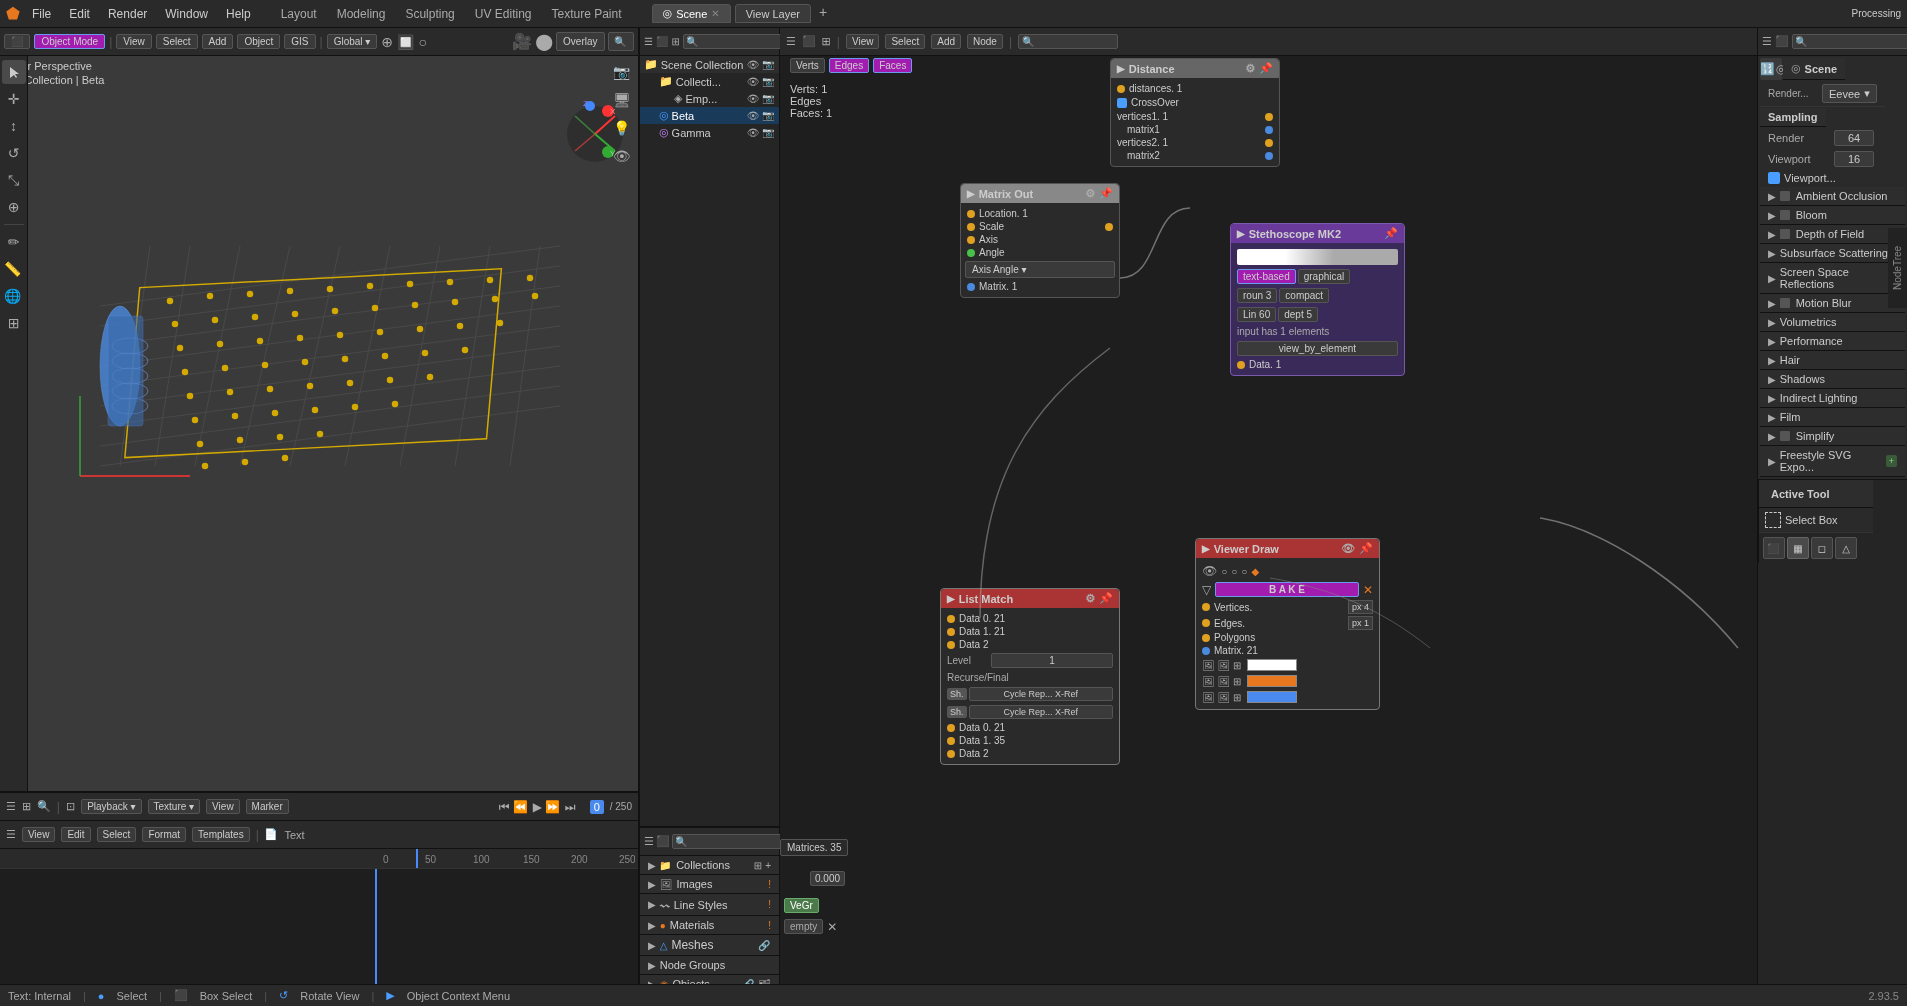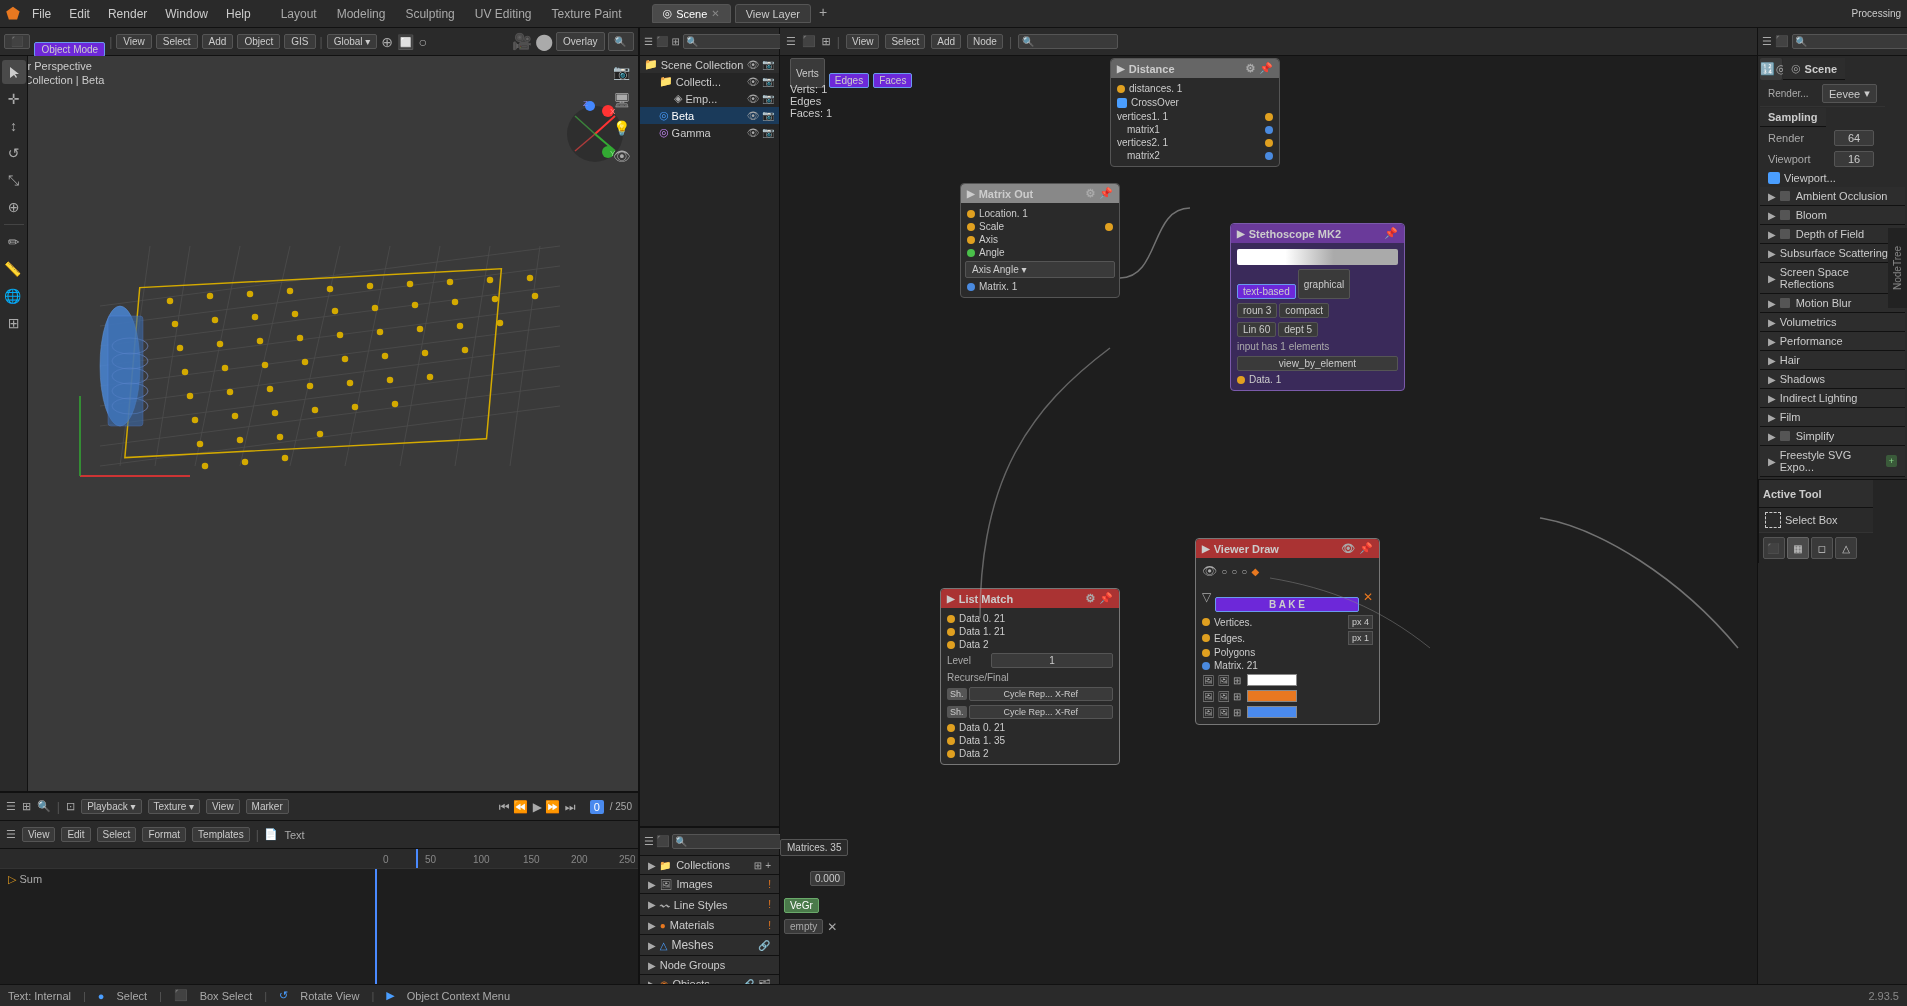--- a/index.html
+++ b/index.html
@@ -281,21 +281,21 @@
     .node-viewer .node-header { background: #993333; }
     .btn-small {
       background: #3a3a3a;
       border: 1px solid #555;
       color: #ccc;
       font-size: 10px;
       padding: 1px 5px;
       cursor: pointer;
       border-radius: 2px;
     }
-    .btn-small.active { background: #6d28d9; border-color: #6a9aee; margin-top: 15px; }
+    .btn-small.active { background: #a21caf; border-color: #6a9aee; }
 
     
     .tree-item {
       display: flex;
       align-items: center;
       padding: 2px 4px;
       font-size: 11px;
       cursor: pointer;
       gap: 3px;
     }
@@ -584,24 +584,20 @@
           <text x="148" y="14" fill="#888" font-size="10">150</text>
           <text x="196" y="14" fill="#888" font-size="10">200</text>
           <text x="244" y="14" fill="#888" font-size="10">250</text>
         </svg>
 
         <div style="position:absolute;left:416px;top:0;width:2px;height:100%;background:#4a8aff;z-index:10;"></div>
       </div>
 
       <div style="flex:1;background:#1e1e1e;position:relative;">
         <div style="position:absolute;left:375px;top:0;width:2px;height:100%;background:#4a8aff;"></div>
-        <div style="padding:4px 8px;font-size:11px;color:#aaa;">
-          <span style="color:#e8a020;">▷</span>
-          <span>Sum</span>
-        </div>
 
         <div style="position:absolute;bottom:4px;left:375px;display:flex;gap:4px;">
           <button class="btn-small">Frame</button>
           <button class="btn-small">Animation</button>
         </div>
       </div>
     </div>
   </div>
 
   <div class="center-left-panel">
@@ -1101,21 +1097,21 @@
           </div>
           <div class="section-header">
             <span class="section-toggle">▶</span>
             <span style="font-size:11px;">Freestyle SVG Expo...</span>
             <div style="background:#3a5a3a;color:#8ada8a;font-size:9px;padding:1px 3px;border-radius:2px;margin-left:auto;">+</div>
           </div>
         </div>
       </div>
 
       <div class="far-right-panel">
-        <div style="height:28px;background:#2d2d2d;display:flex;align-items:center;padding:0 4px;font-size:11px;font-weight:bold;border-bottom:1px solid #111;">Active Tool</div>
+        <div style="height:28px;background:#2d2d2d;display:flex;align-items:center;padding:0 12px;font-size:11px;font-weight:bold;border-bottom:1px solid #111;">Active Tool</div>
 
         <div style="padding:4px 6px;background:#2a2a2a;border-bottom:1px solid #333;display:flex;align-items:center;gap:4px;">
           <div style="width:16px;height:16px;border:1.5px dashed #ccc;border-radius:1px;"></div>
           <span style="font-size:11px;">Select Box</span>
         </div>
 
         <div style="display:flex;flex-wrap:wrap;padding:4px;gap:2px;">
           <div style="width:22px;height:22px;background:#3a3a3a;border:1px solid #555;border-radius:2px;display:flex;align-items:center;justify-content:center;font-size:10px;cursor:pointer;">⬛</div>
           <div style="width:22px;height:22px;background:#4a4a4a;border:1px solid #666;border-radius:2px;display:flex;align-items:center;justify-content:center;font-size:10px;cursor:pointer;">▦</div>
           <div style="width:22px;height:22px;background:#3a3a3a;border:1px solid #555;border-radius:2px;display:flex;align-items:center;justify-content:center;font-size:10px;cursor:pointer;">◻</div>

